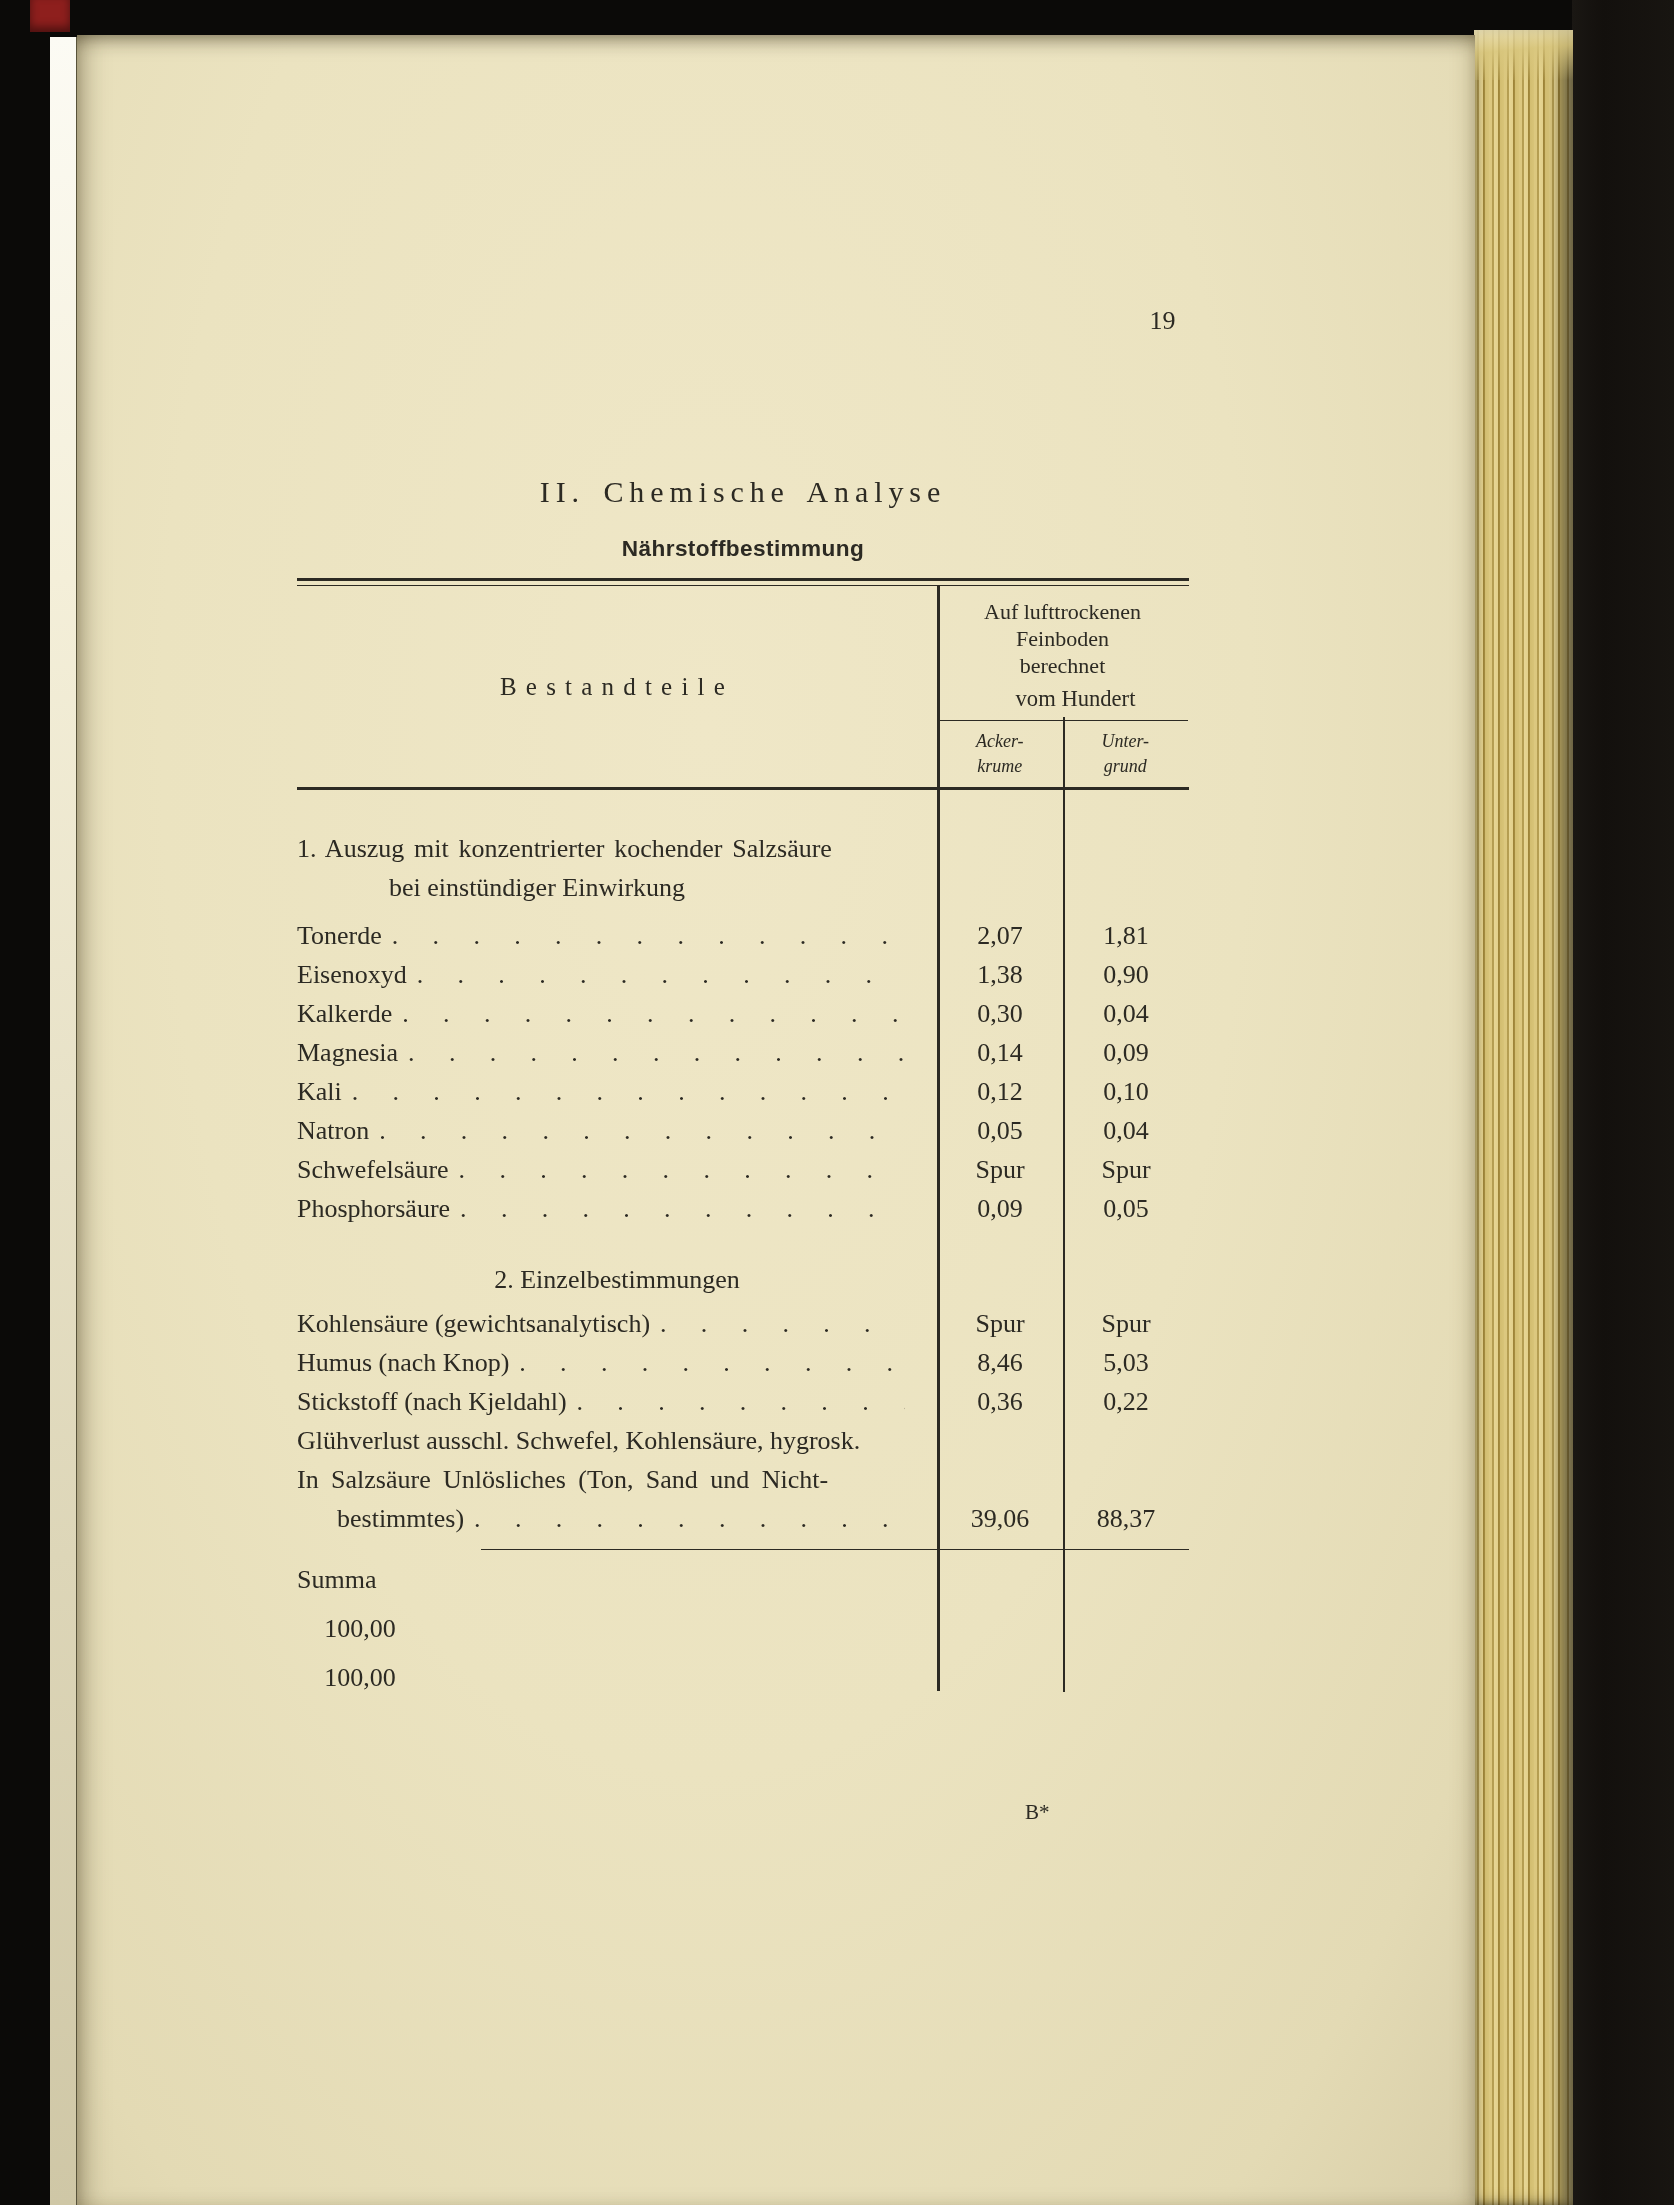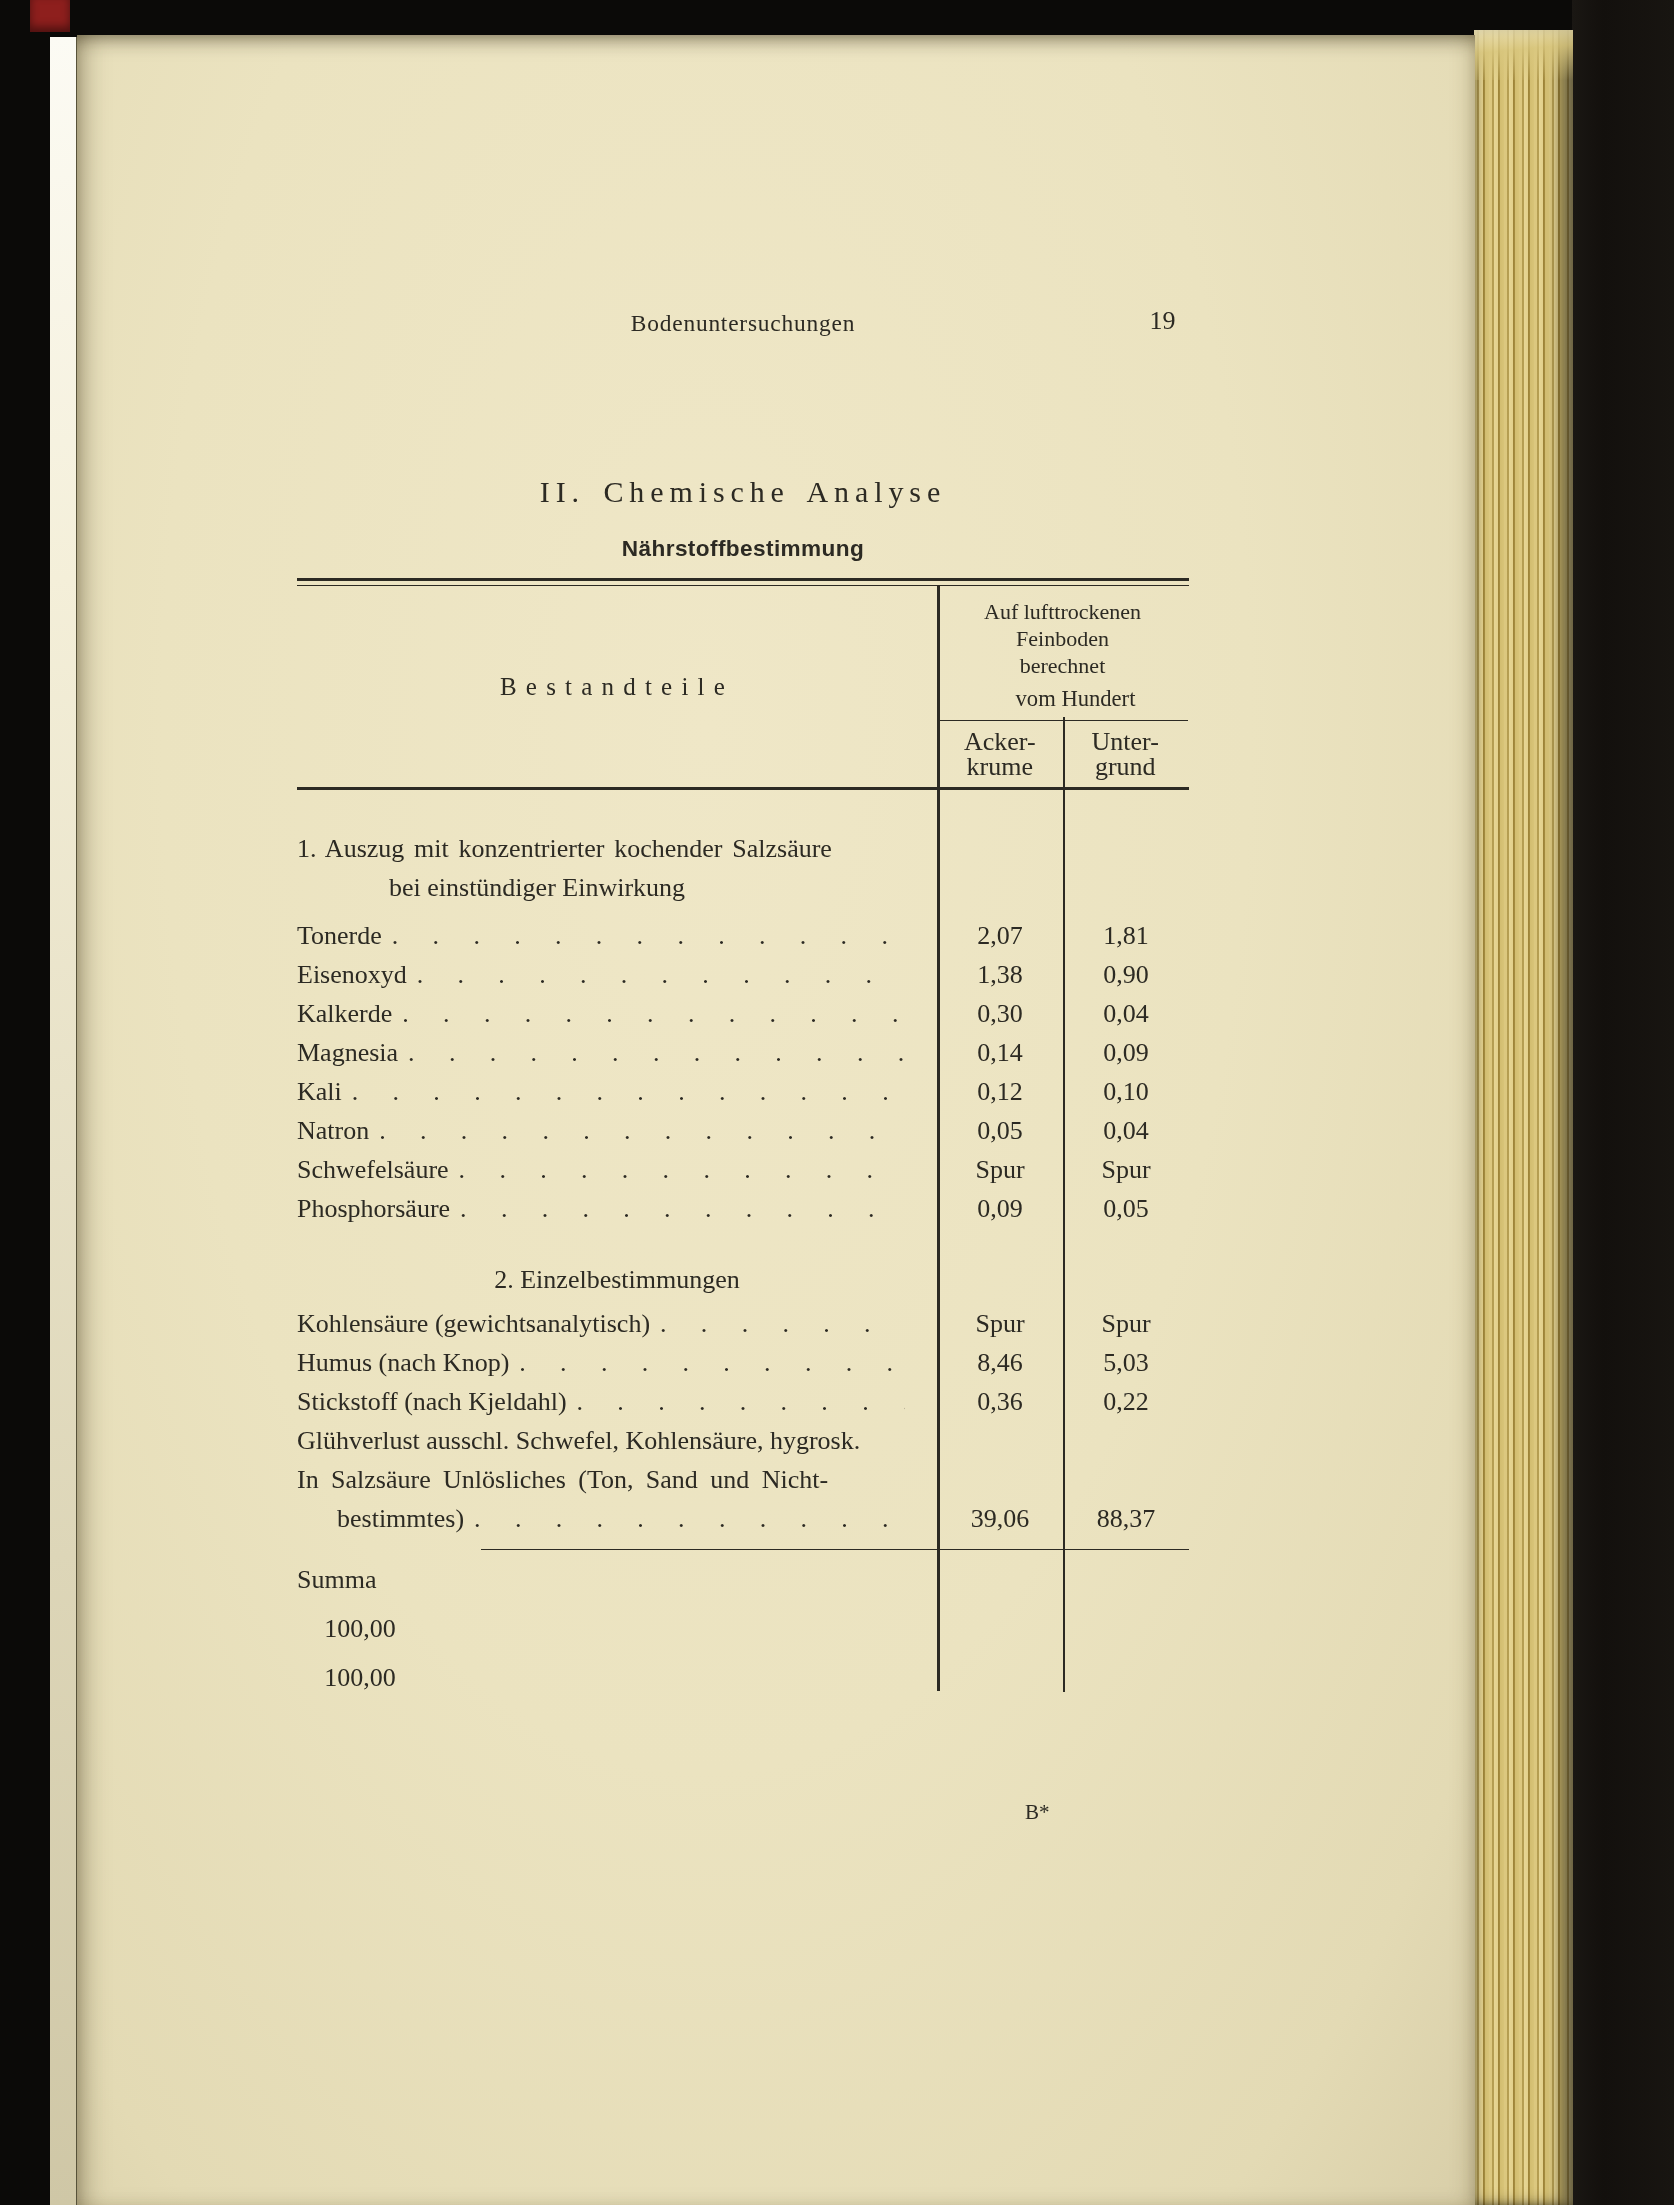--- a/index.html
+++ b/index.html
@@ -60,21 +60,21 @@
   .rule-top   { height:8.4px; border-top:3.3px solid #2c2a23; border-bottom:1.7px solid #2c2a23; }
   .rule-heavy { border-top:3.3px solid #2c2a23; }
 
   .thead { display:flex; height:201px; }
   .th-left  { width:640px; display:flex; align-items:center; justify-content:center;
               font-size:25px; letter-spacing:9.2px; }
   .th-right { width:251px; text-align:center; }
   .th-lines { padding-top:11.7px; font-size:22px; line-height:27px; }
   .th-unit  { font-size:22.6px; margin-top:6.7px;padding-left:26px; }
   .th-sub-rule { border-top:1.7px solid #2c2a23; margin-top:8.4px; }
-  .th-cols  { display:flex; font-size:26px; line-height:25px; padding-top:7.5px; }
+  .th-cols  { display:flex; font-size:18px; line-height:25px; padding-top:7.5px;font-style:italic; }
   .th-col   { width:126px; text-align:center; }
 
   .tbody { padding-top:39px; }
   .sec-heading  { line-height:39px; }
   .sec1-line1   { word-spacing:3.3px; }
   .sec1-line2   { padding-left:92px; }
   .sec2-heading { width:640px; text-align:center; margin-top:32px; line-height:39px; }
   .rows1 { margin-top:8.4px; }
   .rows2 { margin-top:5px; }
 
@@ -104,21 +104,20 @@
 <div class="cover-left"></div>
 <div class="cover-right"></div>
 <div class="red-spine-label"></div>
 <div class="prev-page-edge"></div>
 <div class="page-edge-stack"></div>
 <div class="stack-top-edges"></div>
 
 <div class="sheet">
   <div class="content">
 
-    <div class="running-header">Bodenuntersuchungen</div>
     <div class="page-number">19</div>
 
     <div class="doc-title">II. Chemische Analyse</div>
     <div class="doc-subtitle">Nährstoffbestimmung</div>
 
     <div class="an-table">
       <div class="rule-top"></div>
 
       <div class="thead">
         <div class="th-left">Bestandteile</div>

